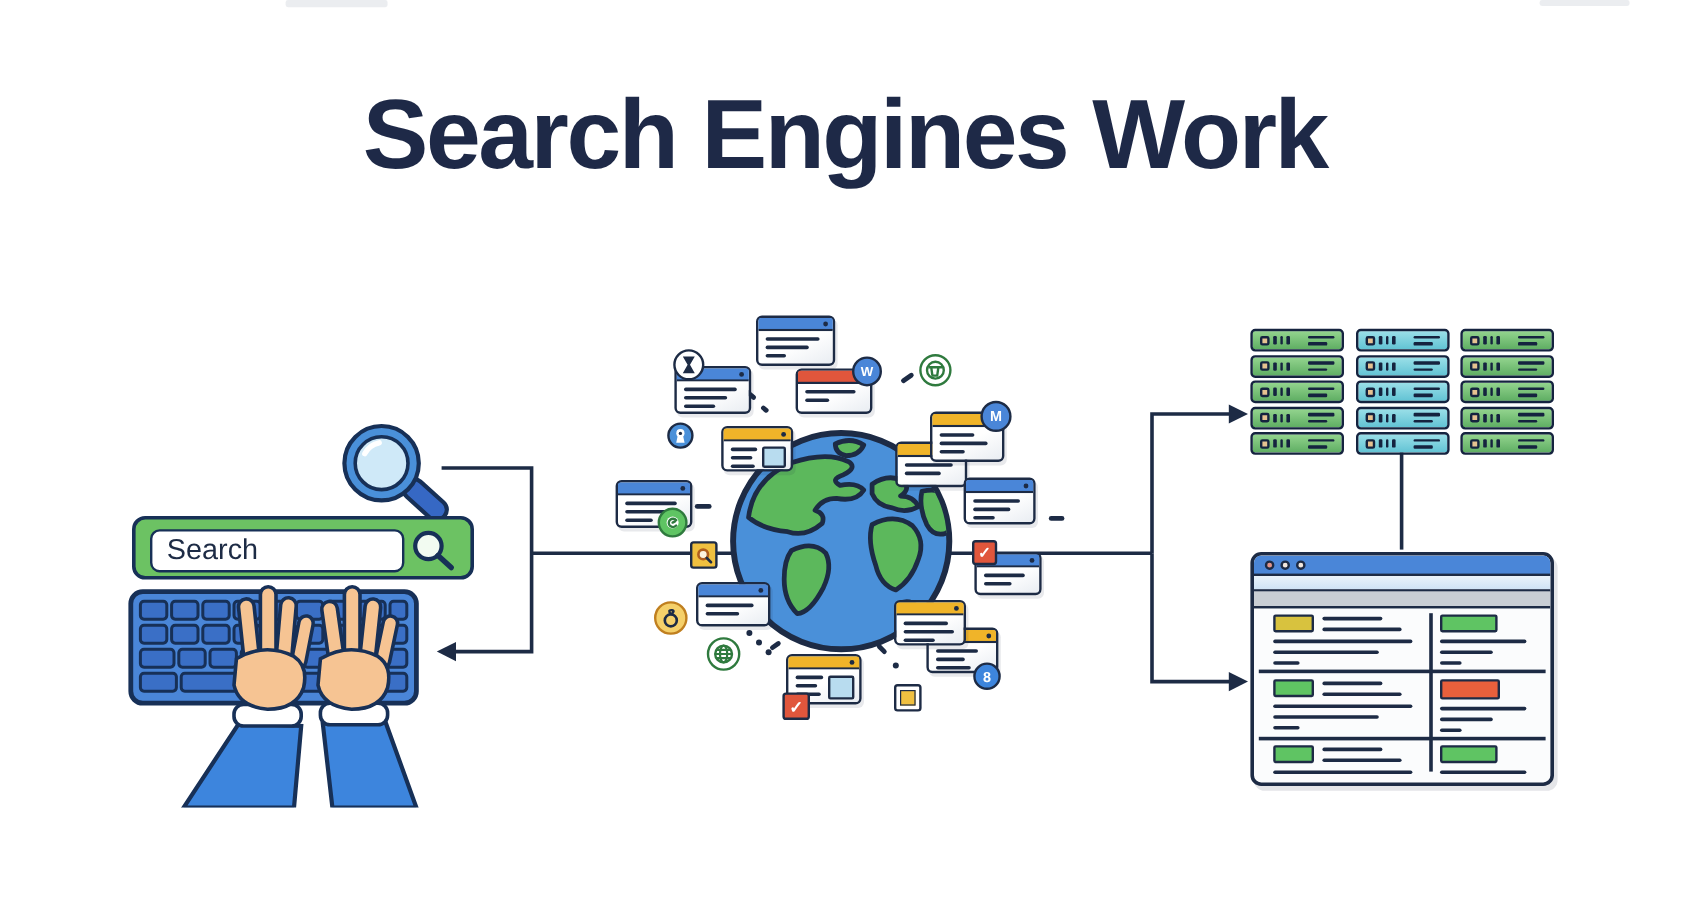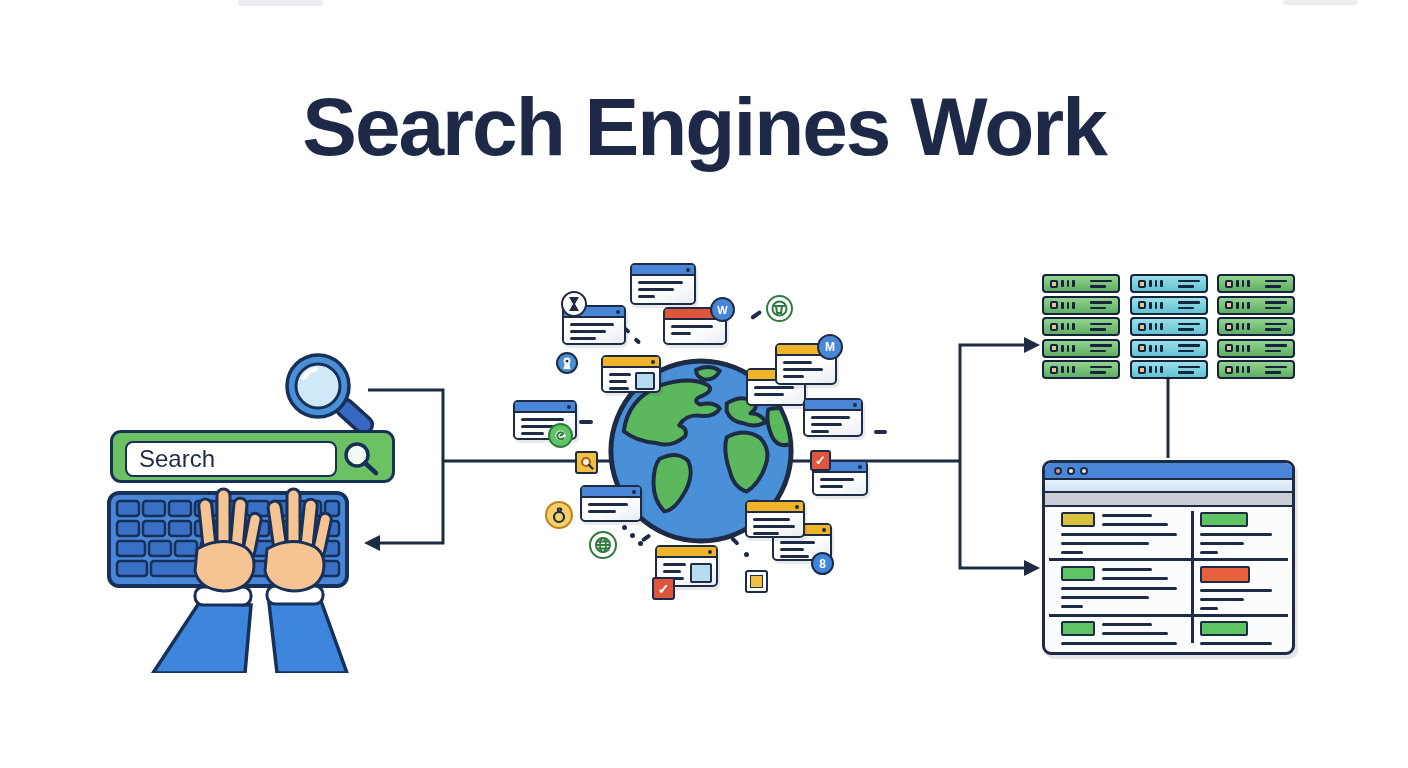--- a/index.html
+++ b/index.html
@@ -1,20 +1,20 @@
 <!DOCTYPE html>
 <html><head>
 <meta charset="utf-8">
 <style>
   * { margin:0; padding:0; box-sizing:border-box; }
   html,body { background:#ffffff; }
   body { font-family:"Liberation Sans", sans-serif; }
   .canvas { position:relative; width:1408px; height:768px; background:#ffffff; overflow:hidden; }
 
-  .page-title { position:absolute; left:0; right:0; top:80px; text-align:center;
+  .page-title { position:absolute; left:0; right:0; top:66px; text-align:center;
     font-size:82px; font-weight:800; letter-spacing:-2px; color:#1e2947; }
 
   .top-artifact { position:absolute; height:6px; background:#e2e5ea; opacity:.7; border-radius:2px; }
 
   
   .wires { position:absolute; left:0; top:0; z-index:1; }
 
   
   .card { position:absolute; background:linear-gradient(155deg,#ffffff 55%,#e9edf2);
     border:2.5px solid #1d2b45; border-radius:5px; box-shadow:2px 3px 0 rgba(29,43,69,.10); z-index:3; }

